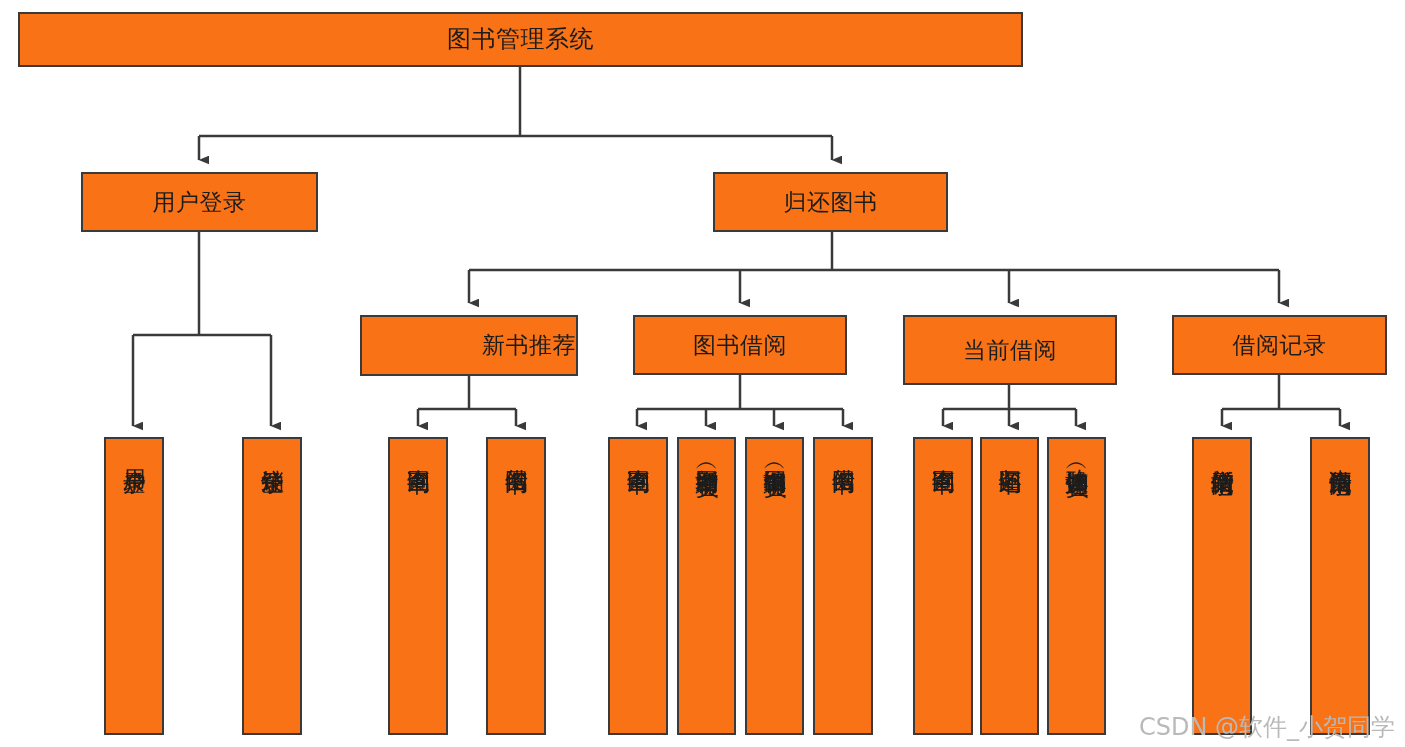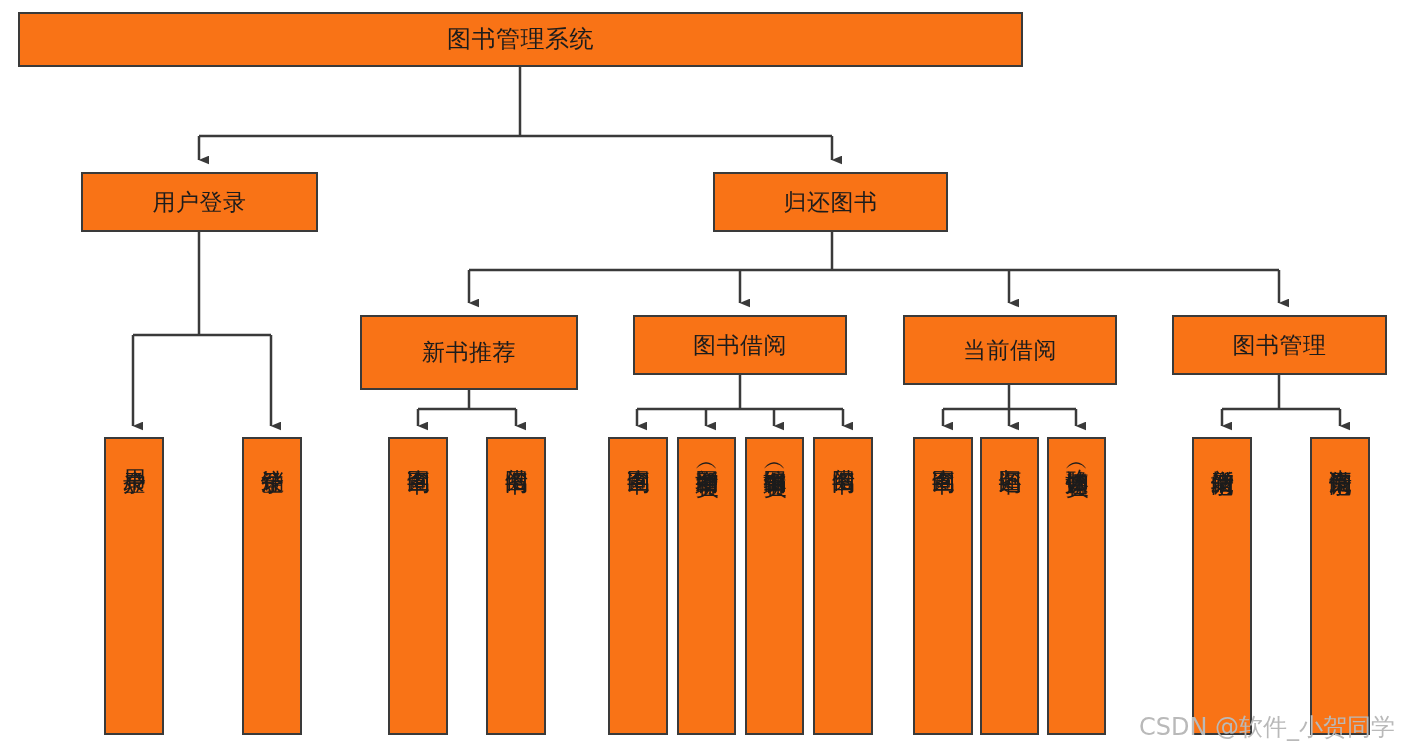--- a/index.html
+++ b/index.html
@@ -130,31 +130,31 @@
     <span class="label">图书管理系统</span>
   </div>
 
   <div class="node horiz" style="left:81px; top:172px; width:237px; height:60px;">
     <span class="label">用户登录</span>
   </div>
   <div class="node horiz" style="left:713px; top:172px; width:235px; height:60px;">
     <span class="label">归还图书</span>
   </div>
 
-  <div class="node horiz" style="left:360px; top:315px; width:218px; height:75px;">
+  <div class="node horiz" style="left:360px; top:315px; width:218px; height:61px;justify-content:flex-end;">
     <span class="label">新书推荐</span>
   </div>
   <div class="node horiz" style="left:633px; top:315px; width:214px; height:60px;">
     <span class="label">图书借阅</span>
   </div>
   <div class="node horiz" style="left:903px; top:315px; width:214px; height:70px;">
     <span class="label">当前借阅</span>
   </div>
   <div class="node horiz" style="left:1172px; top:315px; width:215px; height:60px;">
-    <span class="label">图书管理</span>
+    <span class="label">借阅记录</span>
   </div>
 
   <div class="node vert" style="left:104px; top:437px; width:60px; height:298px;">
     <span class="label">用户登录</span>
   </div>
   <div class="node vert" style="left:242px; top:437px; width:60px; height:298px;">
     <span class="label">注销登录</span>
   </div>
 
   <div class="node vert" style="left:388px; top:437px; width:60px; height:298px;">

